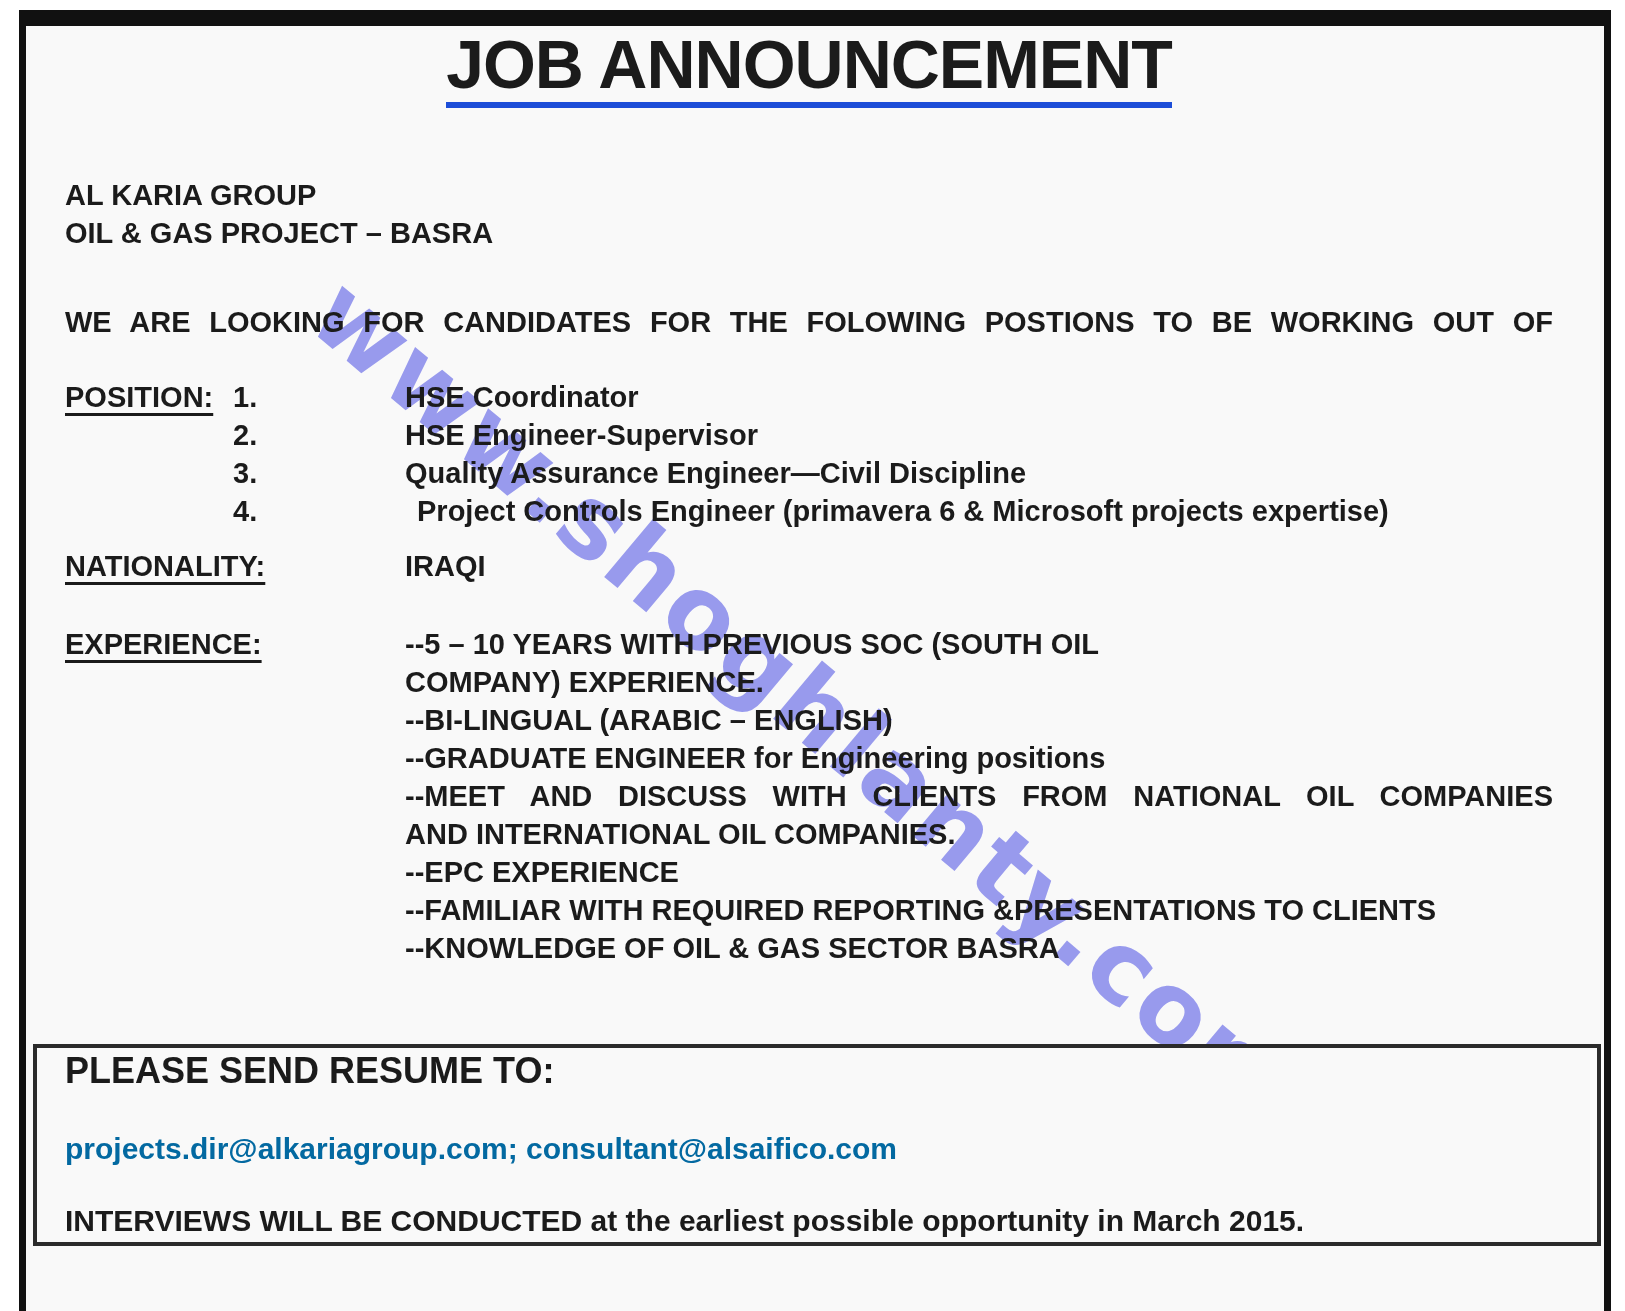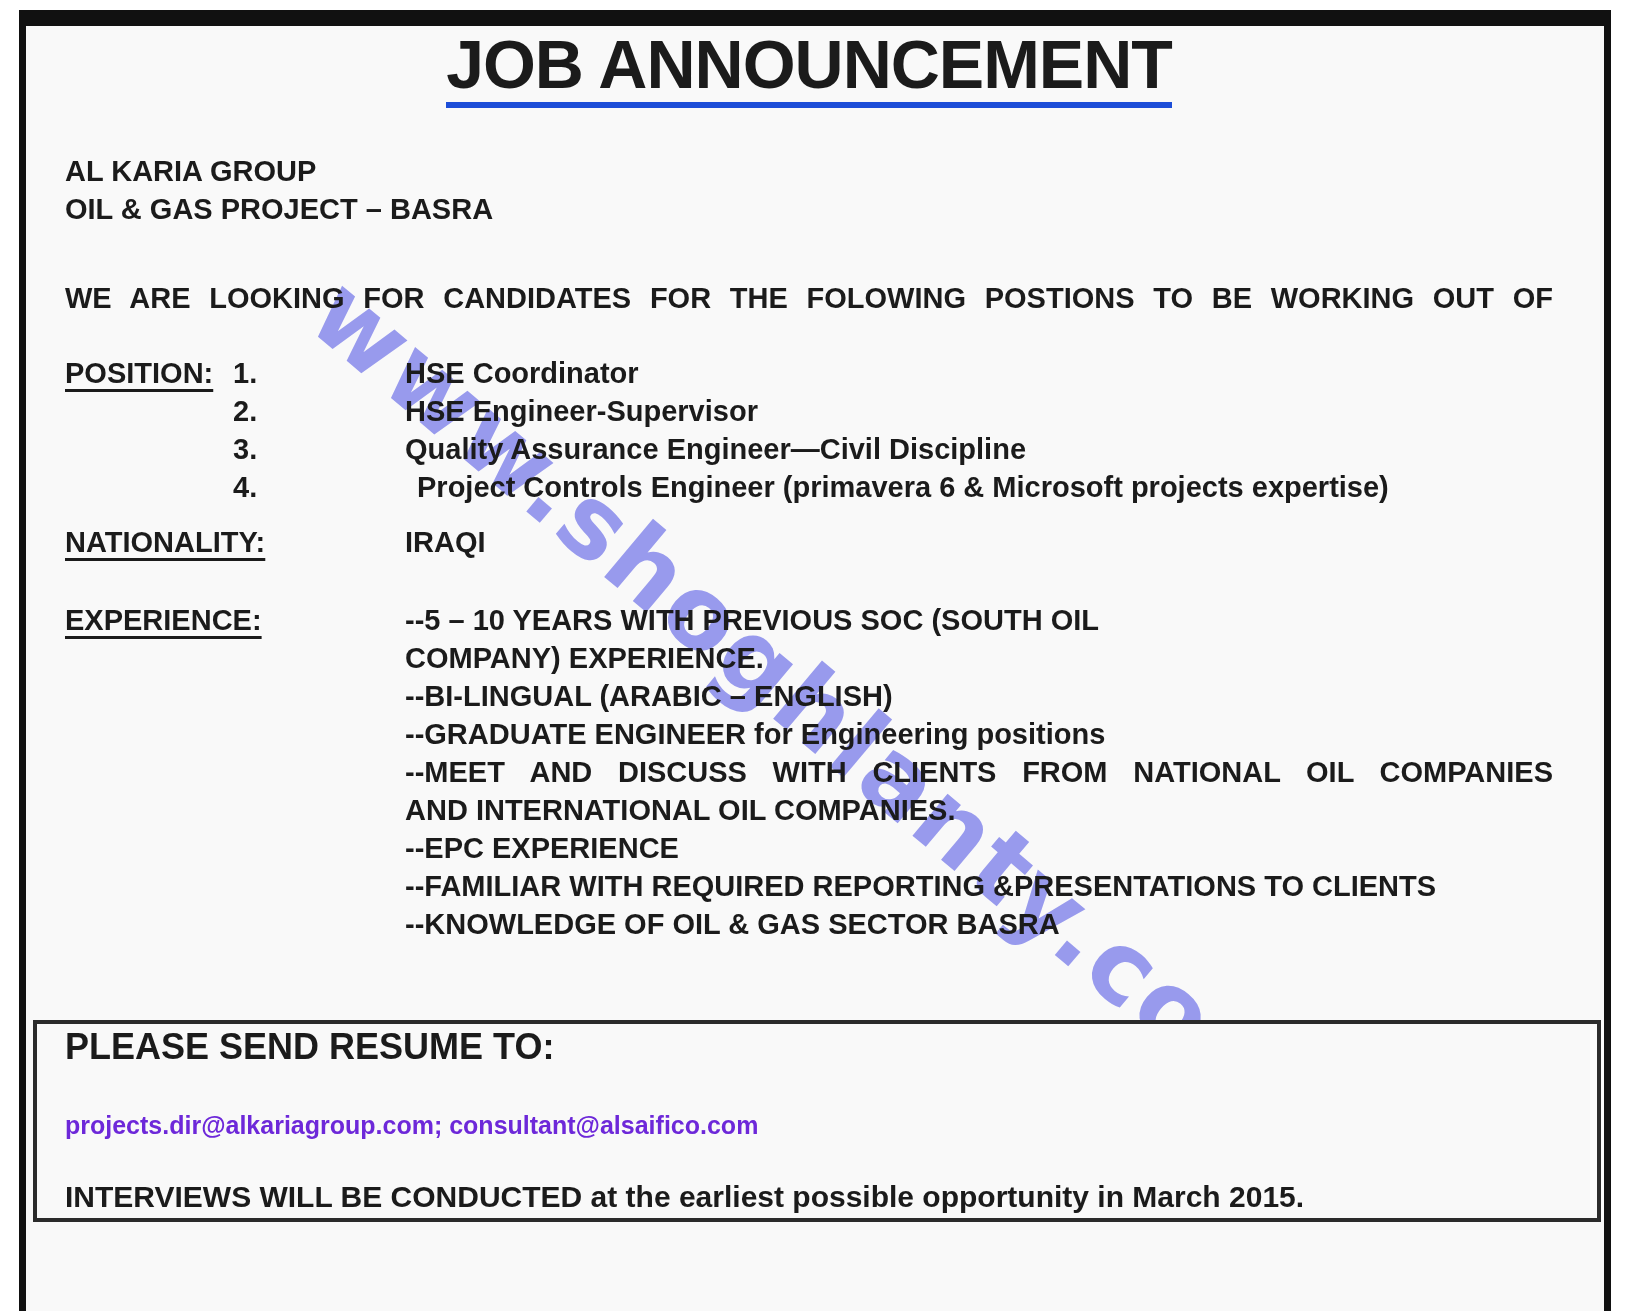--- a/index.html
+++ b/index.html
@@ -46,21 +46,21 @@
   .doc-title{
     display:inline-block;
     font-size:68px;
     font-weight:800;
     line-height:1.0;
     letter-spacing:-1px;
     padding-bottom:4px;
     border-bottom:6px solid #1d4ed8;
   }
   .body-text{ font-size:29px; font-weight:bold; line-height:38px; }
-  .company-block{ margin-top:44px; }
+  .company-block{ margin-top:68px; }
   .intro-block{ margin-top:51px; }
   .jline{ text-align:justify; text-align-last:justify; }
   .positions{ margin-top:37px; }
   .pos-row{
     display:grid;
     grid-template-columns:168px 172px 1fr;
   }
   .sec-label{
     text-decoration:underline;
     text-decoration-thickness:3px;
@@ -83,22 +83,22 @@
     z-index:1;
     margin:77px 3px 0 7px;
     box-sizing:border-box;
     border:4px solid #2b2b2b;
     background:#f9f9f9;
     padding:4px 20px 2px 28px;
   }
   .contact-heading{ font-size:36px; font-weight:bold; line-height:38px; }
   .contact-emails{
     margin-top:40px;
-    font-size:25px; font-weight:bold; line-height:38px;
-    color:#6d28d9;
+    font-size:30px; font-weight:bold; line-height:38px;
+    color:#0369a1;
   }
   .contact-footer{
     margin-top:34px;
     font-size:30px; font-weight:bold; line-height:38px;
   }
 </style>
 </head>
 <body>
 
 <div class="page-frame">

